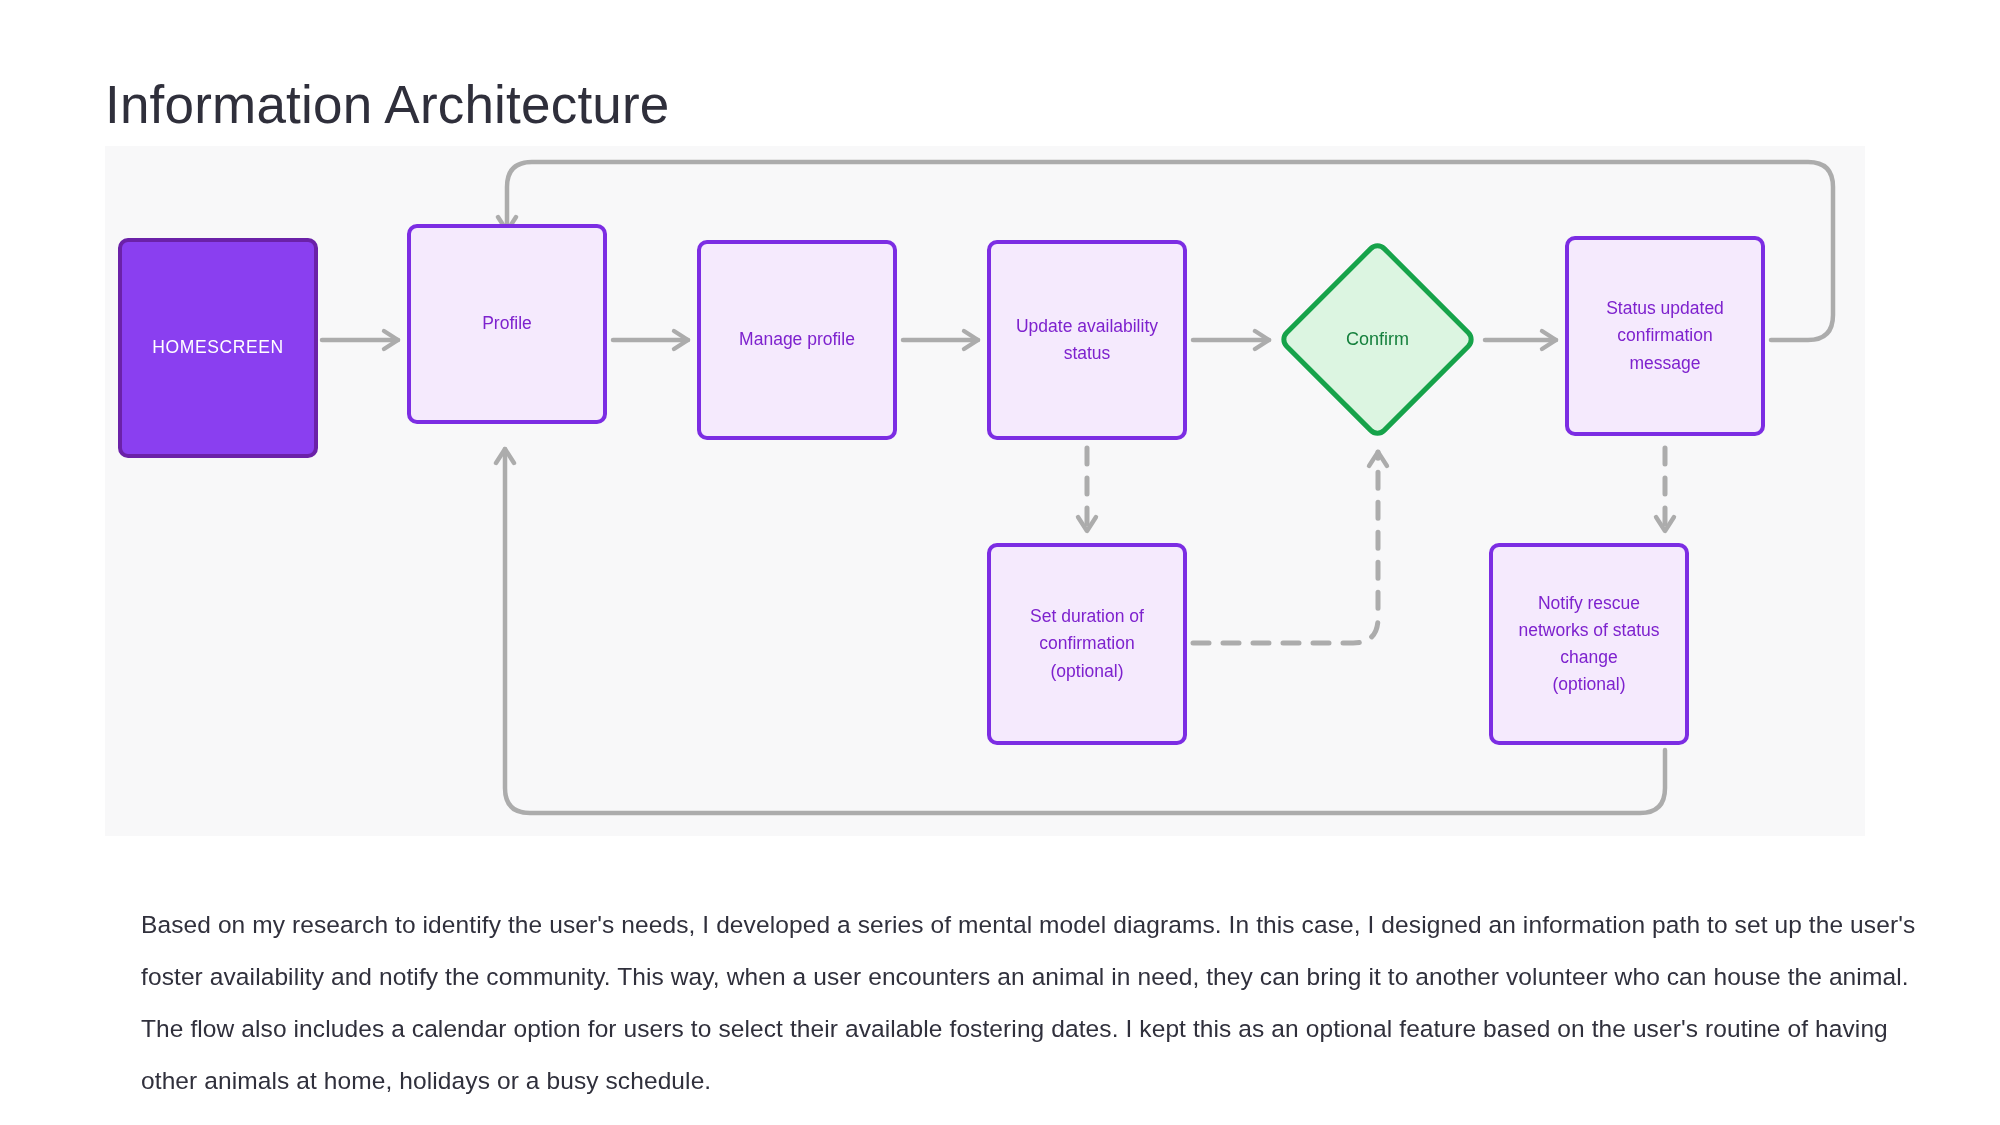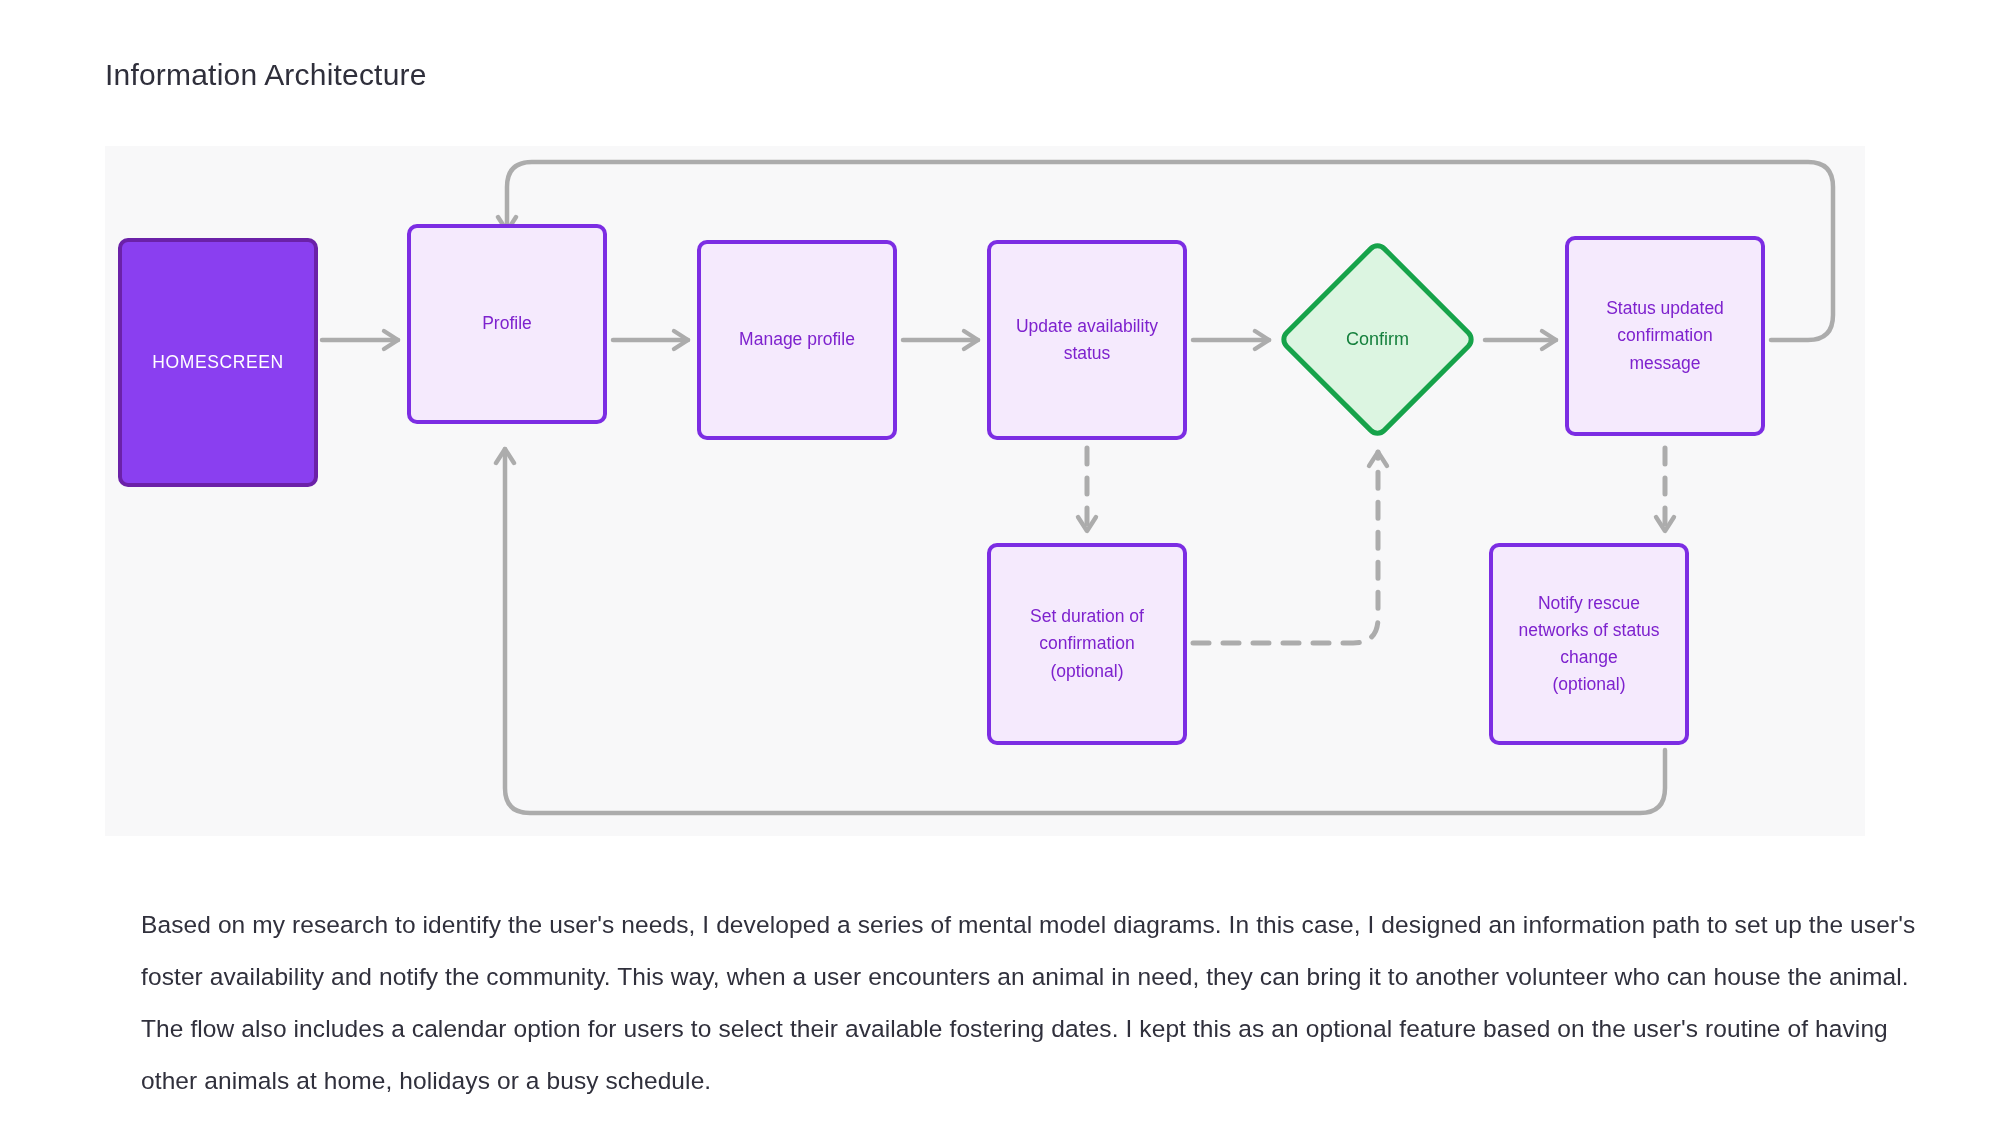--- a/index.html
+++ b/index.html
@@ -21,21 +21,21 @@
     margin: 0; padding: 0;
     width: 2000px; height: 1125px;
     background: #ffffff;
     font-family: "Liberation Sans", "DejaVu Sans", sans-serif;
     overflow: hidden;
   }
   .page { position: relative; width: 2000px; height: 1125px; }
 
   .page-title {
     position: absolute; left: 105px; top: 38px;
-    font-size: 30px; font-weight: 400; letter-spacing: 0.2px;
+    font-size: 53px; font-weight: 400; letter-spacing: 0.2px;
     color: var(--heading-text);
   }
 
   .canvas {
     position: absolute; left: 105px; top: 146px;
     width: 1760px; height: 690px;
     background: var(--canvas-bg);
   }
 
   .connector-layer { position: absolute; left: 0; top: 0; width: 1760px; height: 690px; }
@@ -110,21 +110,21 @@
 
       <path d="M 982 302 L 982 385" stroke="#ACACAC" stroke-width="5" stroke-linecap="round" stroke-dasharray="16 14" marker-end="url(#arrowhead)"></path>
       <path d="M 1088 497 L 1248 497 Q 1273 497 1273 472 L 1273 306" stroke="#ACACAC" stroke-width="5" stroke-linecap="round" stroke-dasharray="16 14" marker-end="url(#arrowhead)"></path>
       <path d="M 1560 302 L 1560 385" stroke="#ACACAC" stroke-width="5" stroke-linecap="round" stroke-dasharray="16 14" marker-end="url(#arrowhead)"></path>
 
       <path d="M 1666 194 L 1703 194 Q 1728 194 1728 169 L 1728 41 Q 1728 16 1703 16 L 427 16 Q 402 16 402 41 L 402 85" stroke="#ACACAC" stroke-width="4.5" stroke-linecap="round" marker-end="url(#arrowhead)"></path>
 
       <path d="M 1560 604 L 1560 642 Q 1560 667 1535 667 L 425 667 Q 400 667 400 642 L 400 303" stroke="#ACACAC" stroke-width="4.5" stroke-linecap="round" marker-end="url(#arrowhead)"></path>
     </svg>
 
-    <div class="node primary" style="left:13px; top:92px; height:249px;">HOMESCREEN</div>
+    <div class="node primary" style="left:13px; top:92px; height:220px;">HOMESCREEN</div>
 
     <div class="node" style="left:302px; top:78px;">Profile</div>
 
     <div class="node" style="left:592px; top:94px;">Manage profile</div>
 
     <div class="node" style="left:882px; top:94px;">Update availability
 status</div>
 
     <div class="diamond" style="left:1201px; top:122px;">
       <div class="diamond-inner">Confirm</div>

